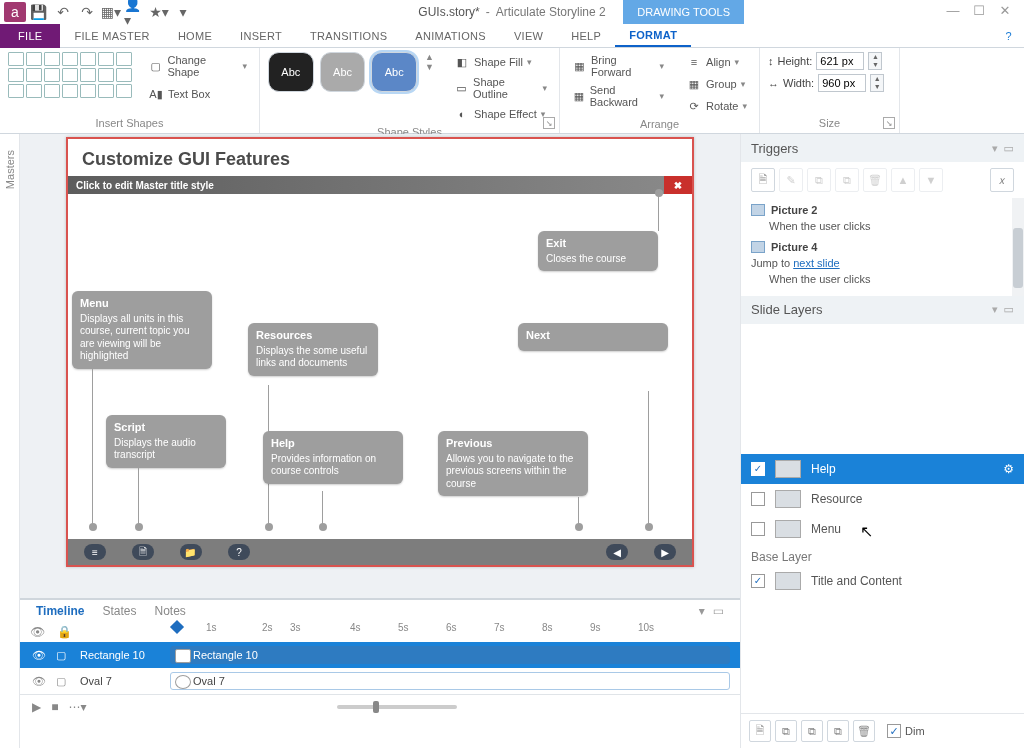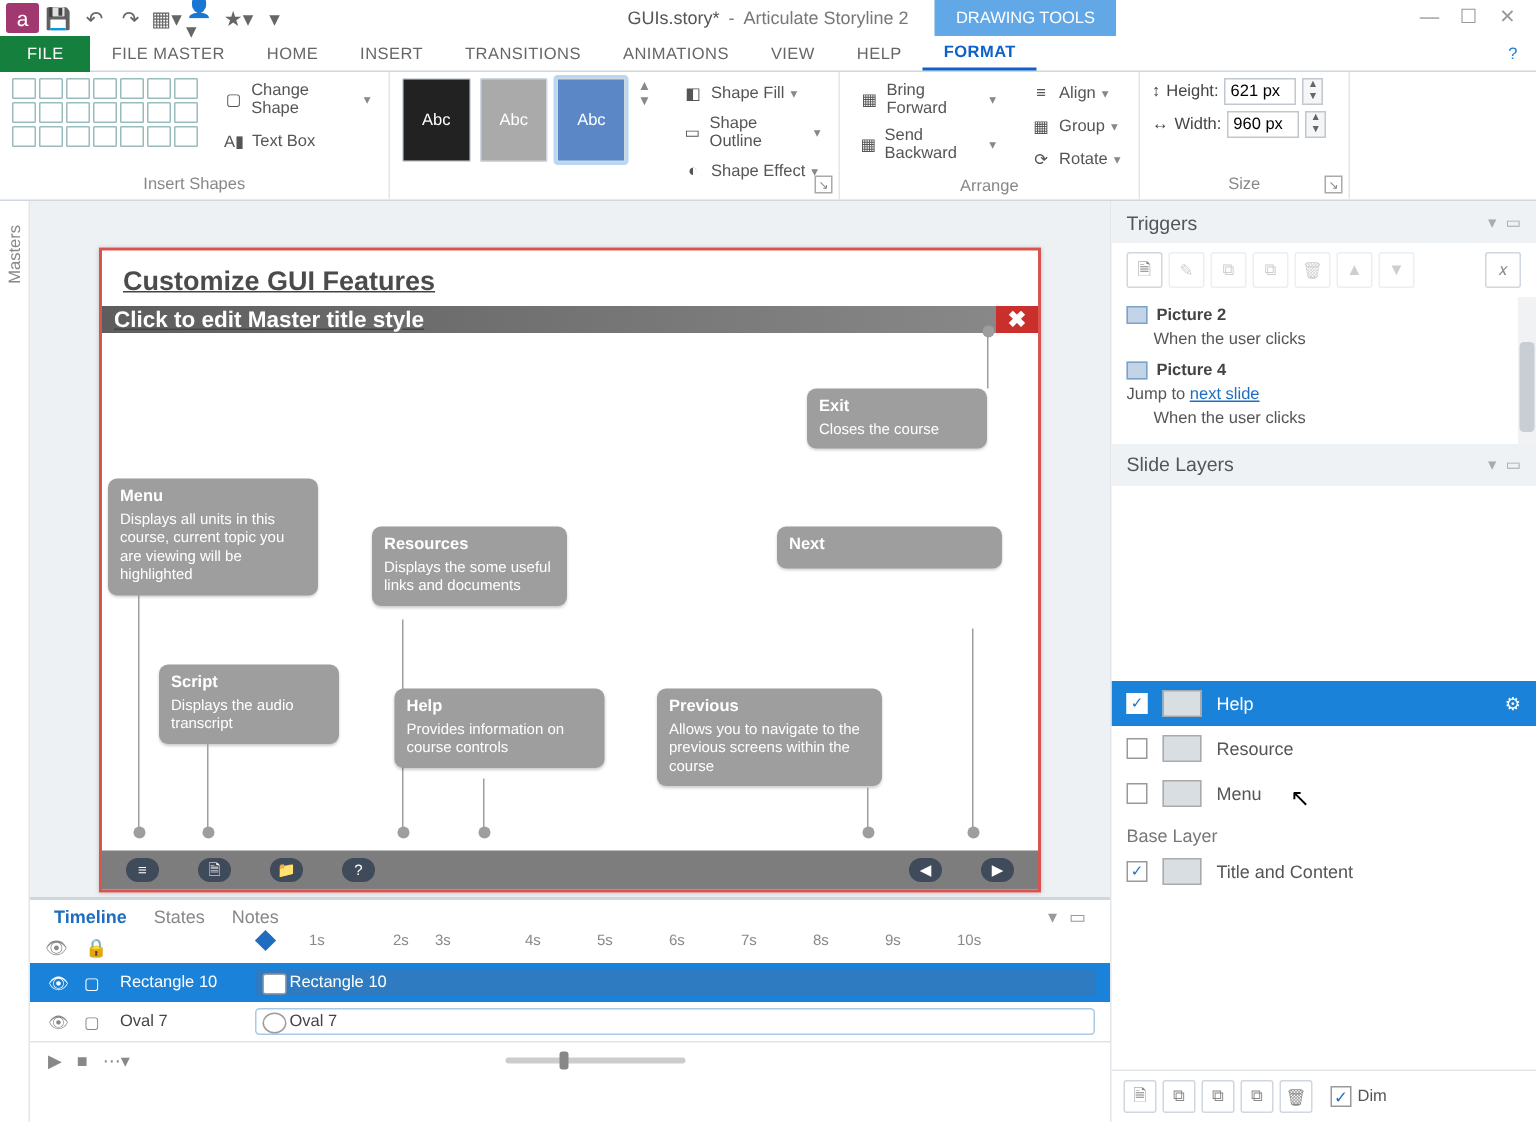--- a/index.html
+++ b/index.html
@@ -13,63 +13,63 @@
   .qat-save { color: #1c7cd6; }
   .titlebar-center { position: absolute; left: 50%; transform: translateX(-50%); display: flex; gap: 6px; color: #777; font-size: 12px; }
   .titlebar-center .fname { color: #555; }
   .context-tab { position: absolute; right: 280px; top: 0; background: #63a8e6; color: #fff; font-size: 11px; padding: 4px 14px; height: 24px; display: flex; align-items: center; }
   .win-controls { position: absolute; right: 6px; top: 0; display: flex; }
   .win-controls span { width: 26px; height: 20px; display: flex; align-items: center; justify-content: center; color: #999; font-size: 13px; }
 
   
   .tabs { height: 24px; display: flex; align-items: stretch; border-bottom: 1px solid #d0d7de; position: relative; }
   .tab { padding: 0 14px; font-size: 11px; color: #666; display: flex; align-items: center; letter-spacing: .3px; }
-  .tab.file { background: #15803d; color: #fff; padding: 12px 18px; }
+  .tab.file { background: #701a75; color: #fff; padding: 12px 18px; }
   .tab.format { color: #0d62c9; border-bottom: 2px solid #0d62c9; font-weight: bold; }
   .tab.help-q { margin-left: auto; color: #1c7cd6; padding-right: 12px; }
 
   
   .ribbon { height: 86px; border-bottom: 1px solid #d0d7de; display: flex; }
   .rib-group { border-right: 1px solid #e3e6ea; padding: 4px 8px 2px; display: flex; flex-direction: column; position: relative; }
   .rib-group-label { text-align: center; font-size: 11px; color: #888; margin-top: auto; padding: 2px 0; }
   .rib-body { flex: 1; display: flex; align-items: flex-start; gap: 6px; }
   .rib-dlauncher { position: absolute; right: 4px; bottom: 4px; width: 12px; height: 12px; border: 1px solid #aaa; font-size: 8px; color: #888; display: flex; align-items: center; justify-content: center; }
 
   .shape-gallery { display: flex; flex-direction: column; gap: 2px; }
   .shape-row { display: flex; gap: 2px; }
   .shape-cell { width: 16px; height: 14px; border: 1px solid #9bb; border-radius: 1px; background: #fff; }
   .shape-side { display: flex; flex-direction: column; gap: 4px; margin-left: 6px; }
   .rib-btn { font-size: 11px; color: #555; display: flex; align-items: center; gap: 4px; padding: 2px 4px; }
   .rib-btn .ic { width: 16px; height: 16px; display: flex; align-items: center; justify-content: center; }
 
-  .style-tile { width: 48px; height: 56px; border: 1px solid #d0d7de; border-radius: 1px; display: flex; align-items: center; justify-content: center; font-size: 11px; color: #fff; }
+  .style-tile { width: 48px; height: 40px; border: 1px solid #d0d7de; border-radius: 11px; display: flex; align-items: center; justify-content: center; font-size: 11px; color: #fff; }
   .tile-black { background: #222; }
   .tile-gray  { background: #aaa; }
   .tile-blue  { background: #5b87c7; box-shadow: 0 0 0 2px #b8d7f4; }
   .style-cmds { display: flex; flex-direction: column; gap: 2px; margin-left: 10px; }
   .arrange-cmds { display: flex; flex-direction: column; gap: 2px; font-size: 11px; color: #555;}
   .arrange-col2 { margin-left: 8px;}
   .size-block { display: flex; flex-direction: column; gap: 4px; }
   .size-row { display: flex; align-items: center; gap: 4px; font-size: 11px; }
   .size-input { width: 48px; height: 18px; border: 1px solid #c0c7ce; padding: 0 3px; font-size: 11px; }
   .spinner { width: 14px; height: 18px; border: 1px solid #c0c7ce; background: #f4f6f8; display: flex; flex-direction: column; }
   .spinner span { flex:1; font-size: 7px; text-align: center; color: #666; }
 
   
   .bodygrid { display: flex; height: 614px; }
   .masters-tab { width: 20px; background: #fff; border-right: 1px solid #e3e6ea; display: flex; align-items: flex-start; justify-content: center; padding-top: 16px; }
   .masters-tab span { writing-mode: vertical-rl; font-size: 11px; color: #888; transform: rotate(180deg); }
   .center { flex: 1; background: #eef1f4; display: flex; flex-direction: column; position: relative; }
   .rightpanes { width: 284px; border-left: 1px solid #e3e6ea; display: flex; flex-direction: column; }
 
   
-  .canvas-area { flex: 1; display: flex; align-items: flex-end; justify-content: center; padding: 3px 20px; text-decoration: underline; }
+  .canvas-area { flex: 1; display: flex; align-items: flex-start; justify-content: center; padding: 3px 20px; }
   .slide { width: 628px; height: 430px; background: #fff; border: 2px solid #d9534f; position: relative; box-shadow: 0 0 3px rgba(0,0,0,.2); }
   .slide-title { color: #4b4b4b; font-size: 18px; font-weight: 700; padding: 10px 14px 6px; }
-  .title-bar { height: 18px; background: linear-gradient(90deg,#5d5d5d,#8a8a8a); color: #fff; font-size: 15px; font-weight: 700; padding: 2px 8px; display: flex; align-items: center; position: relative; }
+  .title-bar { height: 18px; background: linear-gradient(90deg,#5d5d5d,#8a8a8a); color: #fff; font-size: 10px; font-weight: 700; padding: 2px 8px; display: flex; align-items: center; position: relative; }
   .title-bar .tb-close { position: absolute; right: 0; top: 0; width: 28px; height: 18px; background: #c9302c; color: #fff; display: flex; align-items: center; justify-content: center; font-weight: bold; }
   .callouts { position: absolute; left: 0; right: 0; top: 52px; bottom: 30px; }
   .callout { position: absolute; background: #9e9e9e; color: #fff; border-radius: 6px; padding: 6px 8px; font-size: 10px; line-height: 1.25; box-shadow: 0 1px 2px rgba(0,0,0,.2); }
   .callout b { font-size: 11px; display: block; margin-bottom: 2px; }
   .stem { position: absolute; background: #9e9e9e; width: 1px; }
   .stem::after { content: ""; position: absolute; width: 8px; height: 8px; background: #9e9e9e; border-radius: 50%; left: -3px; bottom: -4px; }
   .stem.up::after { top: -4px; bottom: auto; }
   .navbar { position: absolute; left: 0; right: 0; bottom: 0; height: 26px; background: #7d7d7d; display: flex; align-items: center; padding: 0 16px; gap: 26px; }
   .nav-ic { width: 22px; height: 16px; background: #3f4a5a; border-radius: 8px; display: flex; align-items: center; justify-content: center; color: #fff; font-size: 10px; }
   .navbar .spacer { flex: 1; }
@@ -231,20 +231,21 @@
         <div class="rib-btn dd">
             <span class="ic">▭</span>
             <span>Shape Outline</span>
           </div>
         <div class="rib-btn dd">
             <span class="ic">◐</span>
             <span>Shape Effect</span>
           </div>
       </div>
     </div>
+    <div class="rib-group-label">Shape Styles</div>
     <div class="rib-dlauncher">↘</div>
   </div>
 
   <div class="rib-group" style="width:200px">
     <div class="rib-body">
       <div class="arrange-cmds">
         <div class="rib-btn dd">
             <span class="ic">▦</span>
             <span>Bring Forward</span>
           </div>

